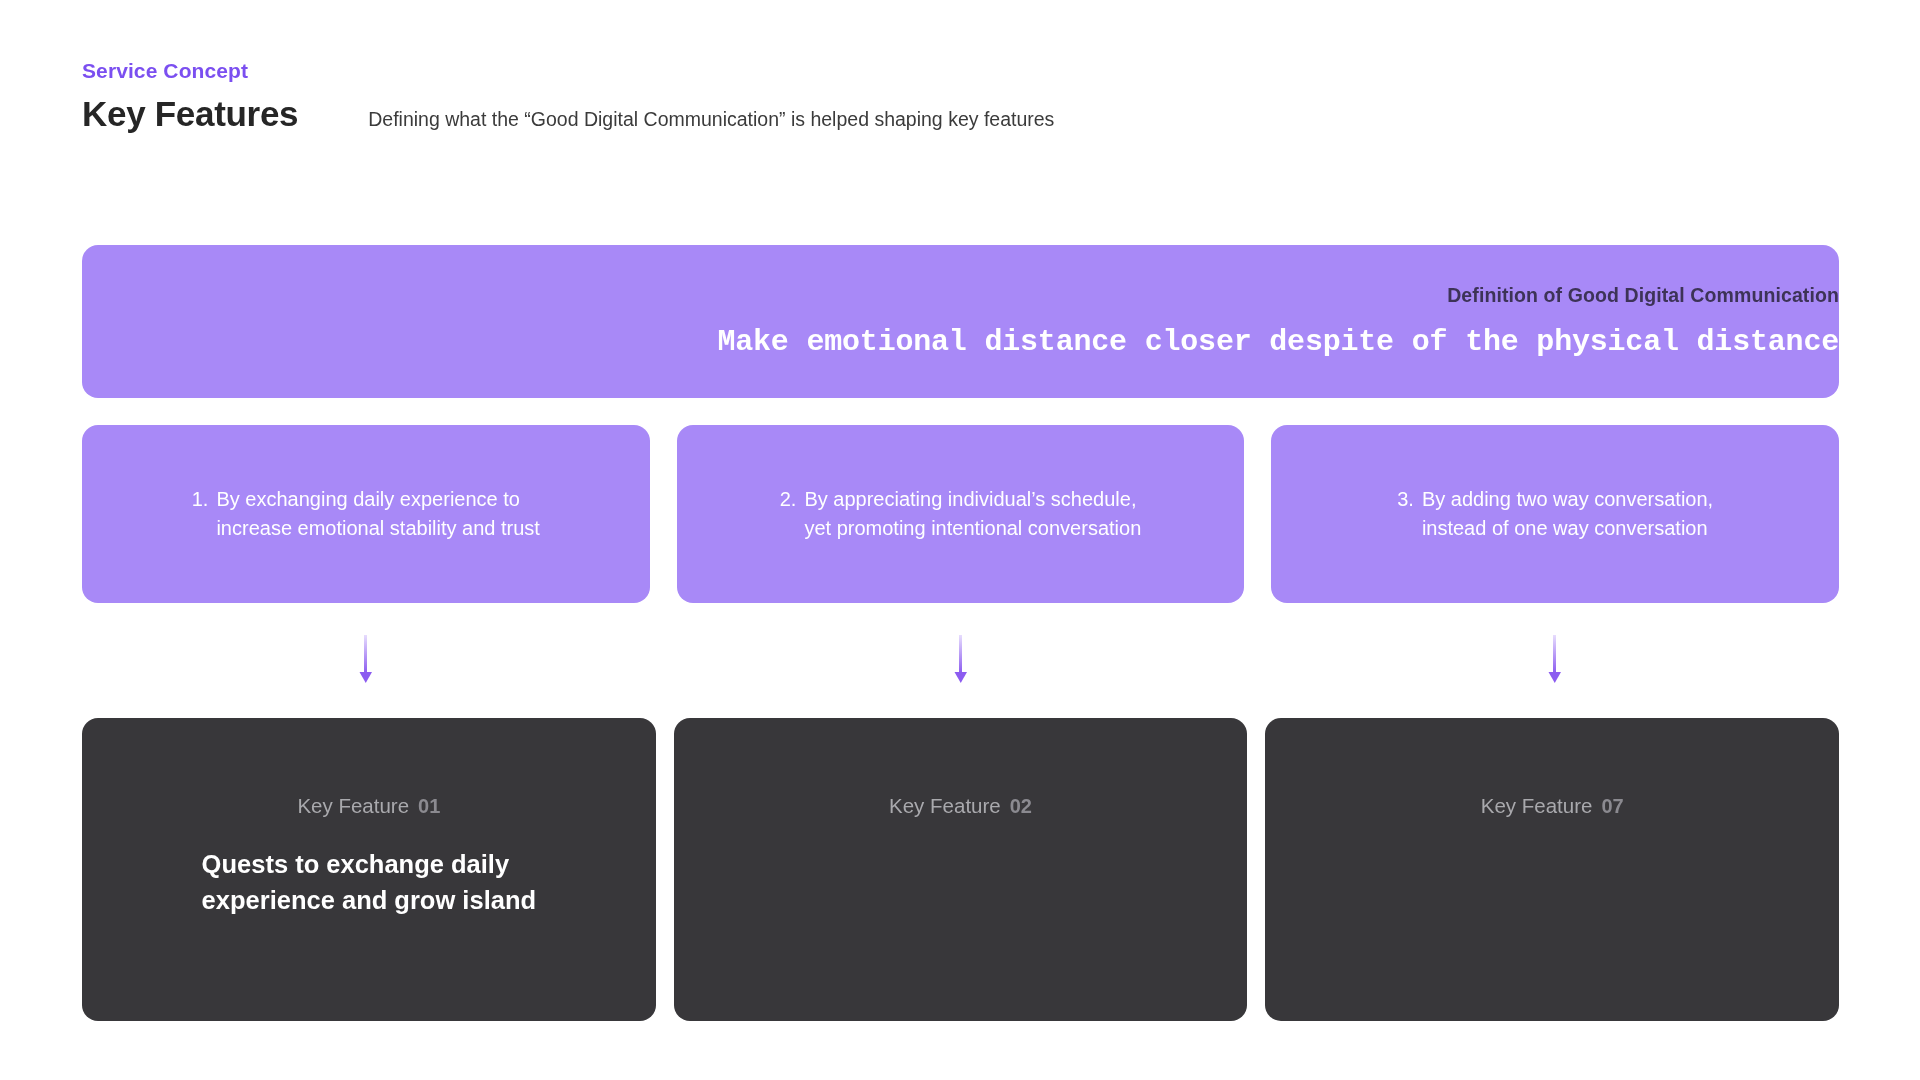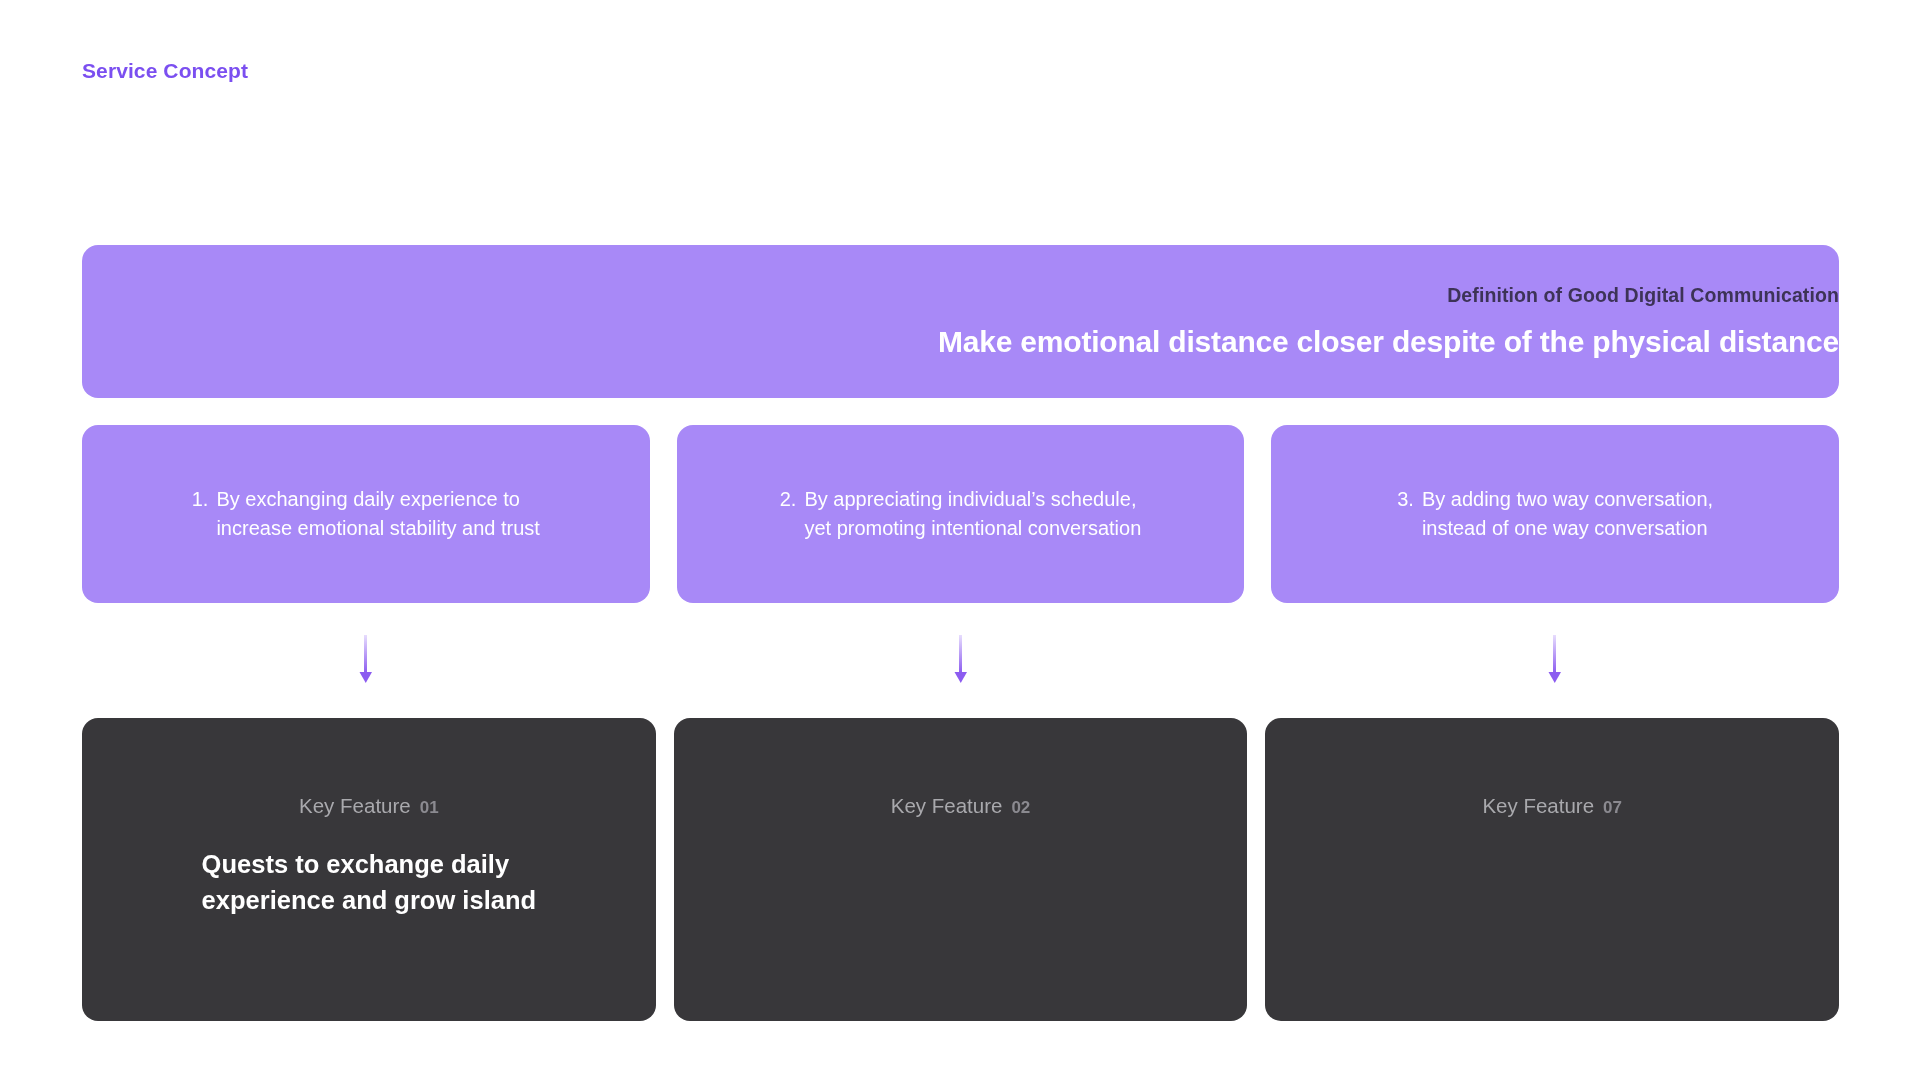--- a/index.html
+++ b/index.html
@@ -72,20 +72,21 @@
     font-size: 19.5px;
     font-weight: bold;
     letter-spacing: 0.1px;
   }
   .definition-headline {
     margin-top: 18px;
     color: #ffffff;
     font-size: 30px;
     font-weight: bold;
     letter-spacing: -0.2px;
+    font-family: Liberation Mono, monospace;
   }
 
   
   .reason-row {
     position: absolute;
     left: 82px;
     top: 425px;
     width: 1757px;
     display: flex;
     gap: 27px;
@@ -159,40 +160,42 @@
     align-items: baseline;
     gap: 9px;
   }
   .kicker-label {
     color: #a9a9ad;
     font-size: 20.5px;
     font-weight: normal;
   }
   .kicker-num {
     color: #8b8a90;
-    font-size: 17px;
+    font-size: 20px;
     font-weight: bold;
   }
   .feature-title {
     margin-top: 28px;
     color: #ffffff;
     font-size: 25.5px;
     font-weight: bold;
     line-height: 1.42;
     white-space: pre-line;
   }
 </style>
 </head>
 <body>
 
 <div class="page">
 
   <div class="header">
     <div class="eyebrow">Service Concept</div>
     <div class="title-row">
+      <div class="page-title">Key Features</div>
+      <div class="page-subtitle">Defining what the “Good Digital Communication” is helped shaping key features</div>
     </div>
   </div>
 
   <div class="definition-banner">
     <div class="definition-label">Definition of Good Digital Communication</div>
     <div class="definition-headline">Make emotional distance closer despite of the physical distance</div>
   </div>
 
   <div class="reason-row">
     <div class="reason-card">

